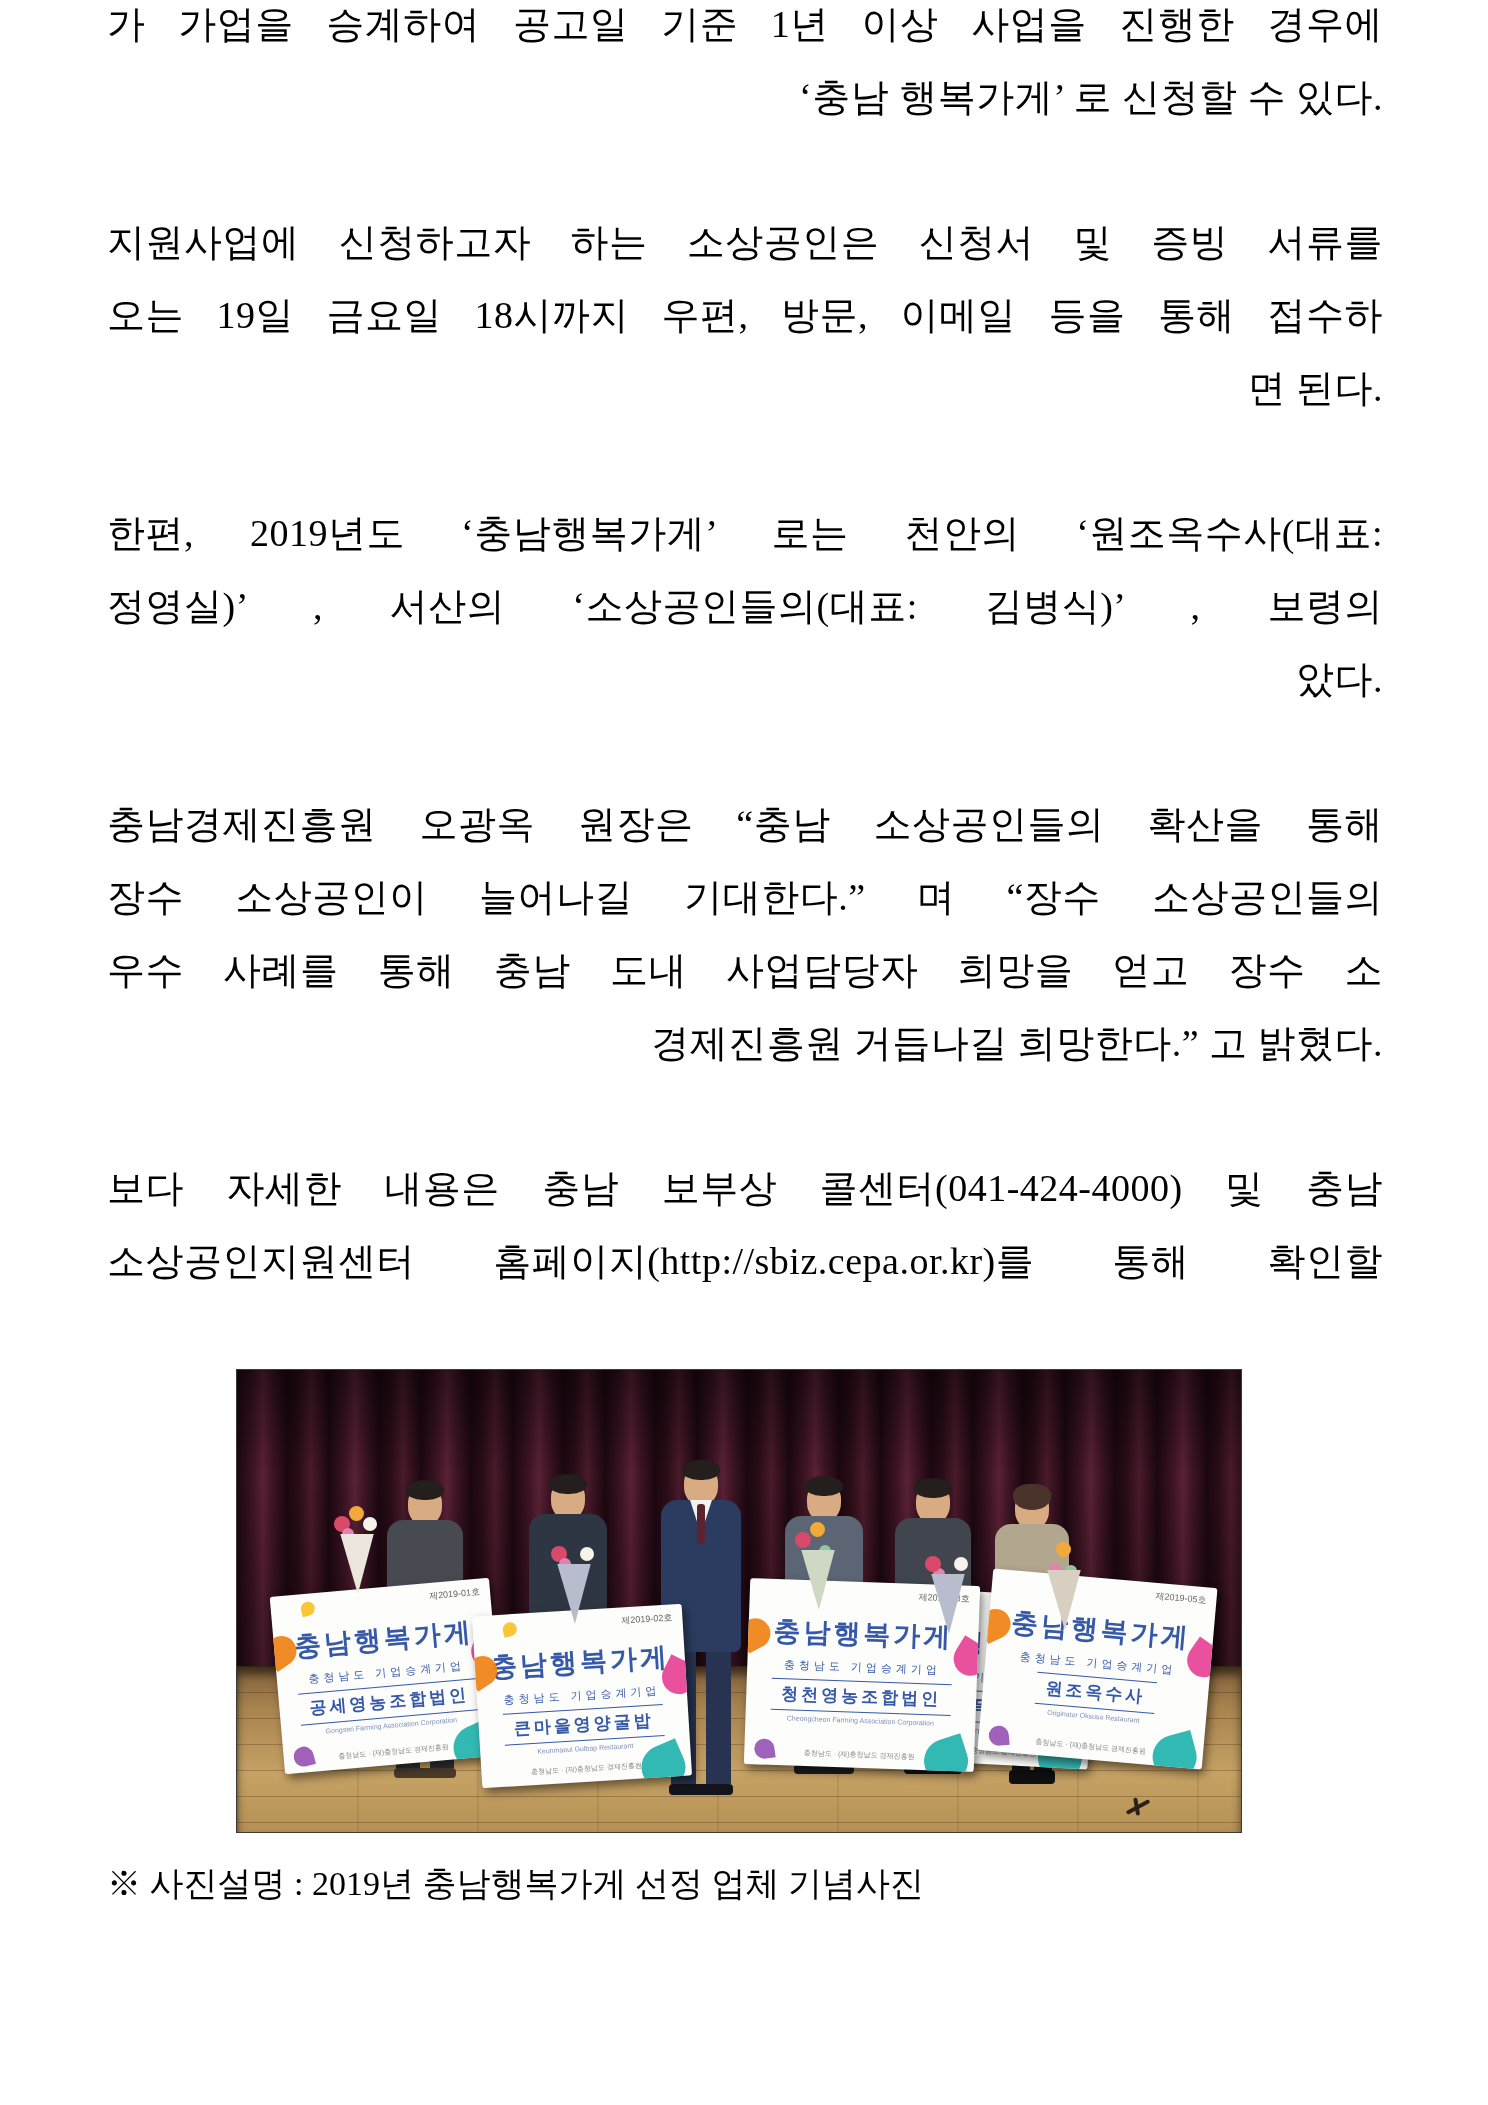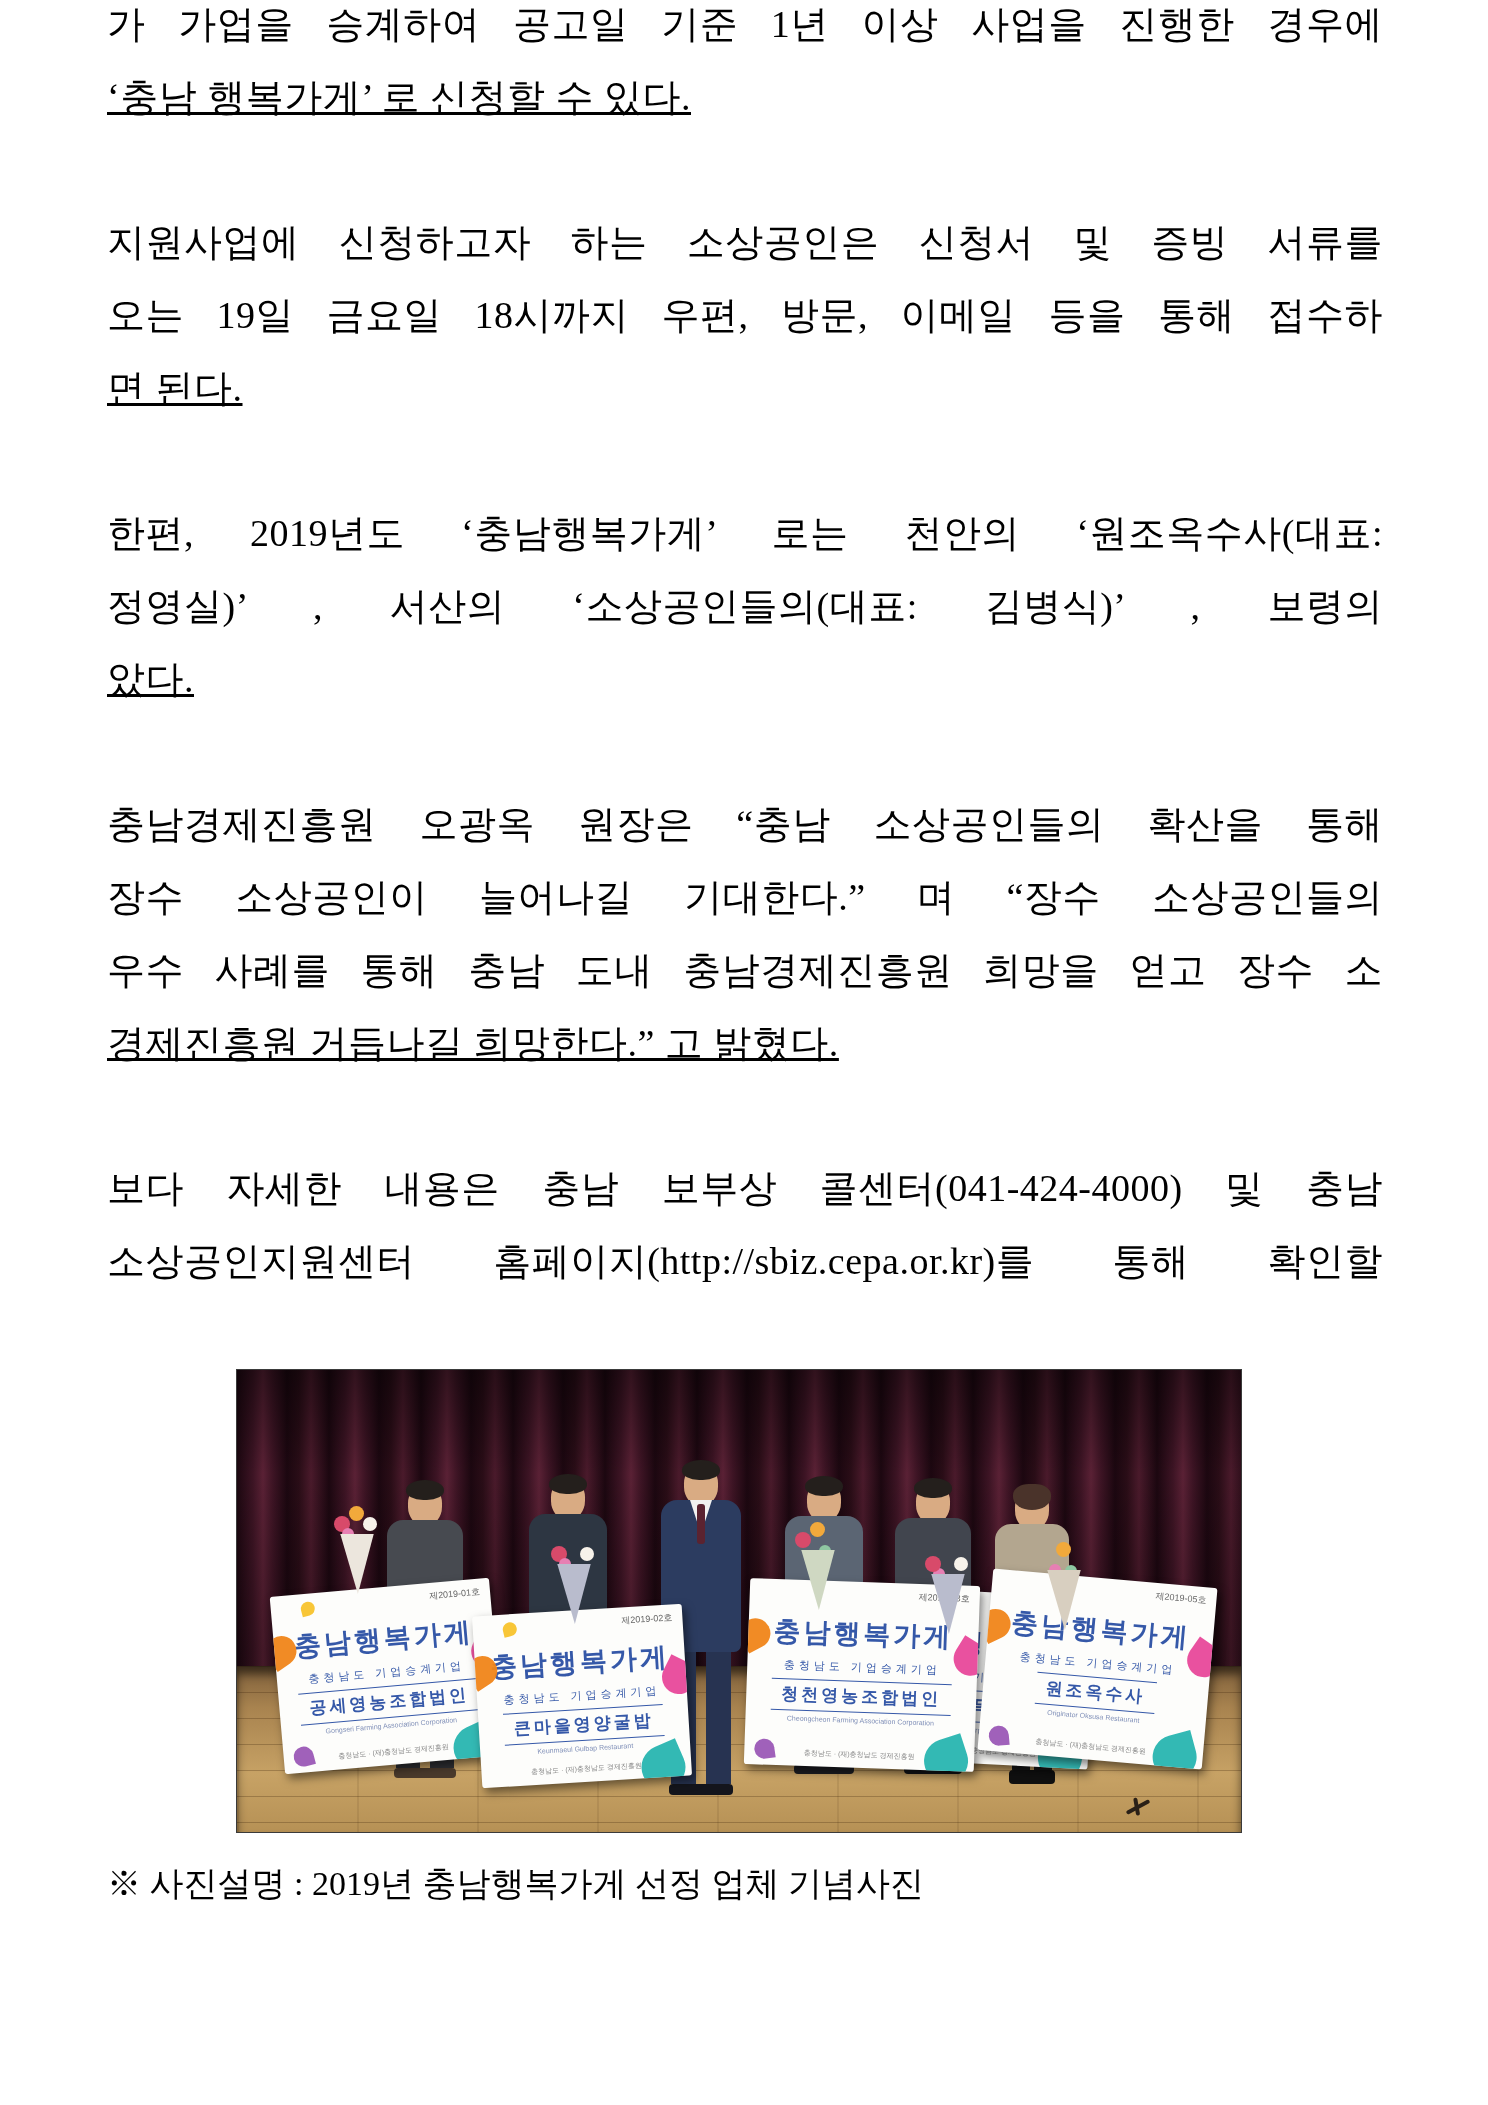--- a/index.html
+++ b/index.html
@@ -15,21 +15,21 @@
     margin-top:-12px;
   }
   .para{
     margin:0 0 72px 0;
     font-size:38px;
     line-height:73px;
     letter-spacing:0.5px;
   }
   .line{display:block;}
   .jl{text-align:justify;text-align-last:justify;}
-  .ll{text-align:left;text-decoration:underline;}
+  .ll{text-align:right;}
   .contact{
     margin-top:16px;
     font-size:31px;
     line-height:60px;
     letter-spacing:0px;
     white-space:nowrap;
   }
   .caption{
     margin-top:22px;
     font-size:34px;
@@ -174,21 +174,21 @@
 
   <p class="para">
     <span class="line jl">한편, 2019년도 ‘충남행복가게’ 로는 천안의 ‘원조옥수사(대표:</span>
     <span class="line jl">정영실)’ , 서산의 ‘소상공인들의(대표: 김병식)’ , 보령의</span>
     <span class="line ll">았다.</span>
   </p>
 
   <p class="para">
     <span class="line jl">충남경제진흥원 오광옥 원장은 “충남 소상공인들의 확산을 통해</span>
     <span class="line jl">장수 소상공인이 늘어나길 기대한다.” 며 “장수 소상공인들의</span>
-    <span class="line jl">우수 사례를 통해 충남 도내 충남경제진흥원 희망을 얻고 장수 소</span>
+    <span class="line jl">우수 사례를 통해 충남 도내 사업담당자 희망을 얻고 장수 소</span>
     <span class="line ll">경제진흥원 거듭나길 희망한다.” 고 밝혔다.</span>
   </p>
 
   <p class="para">
     <span class="line jl">보다 자세한 내용은 충남 보부상 콜센터(041-424-4000) 및 충남</span>
     <span class="line jl">소상공인지원센터 홈페이지(http://sbiz.cepa.or.kr)를 통해 확인할</span>
   </p>
 
 
   <figure class="photo" style="margin-left:130px">

